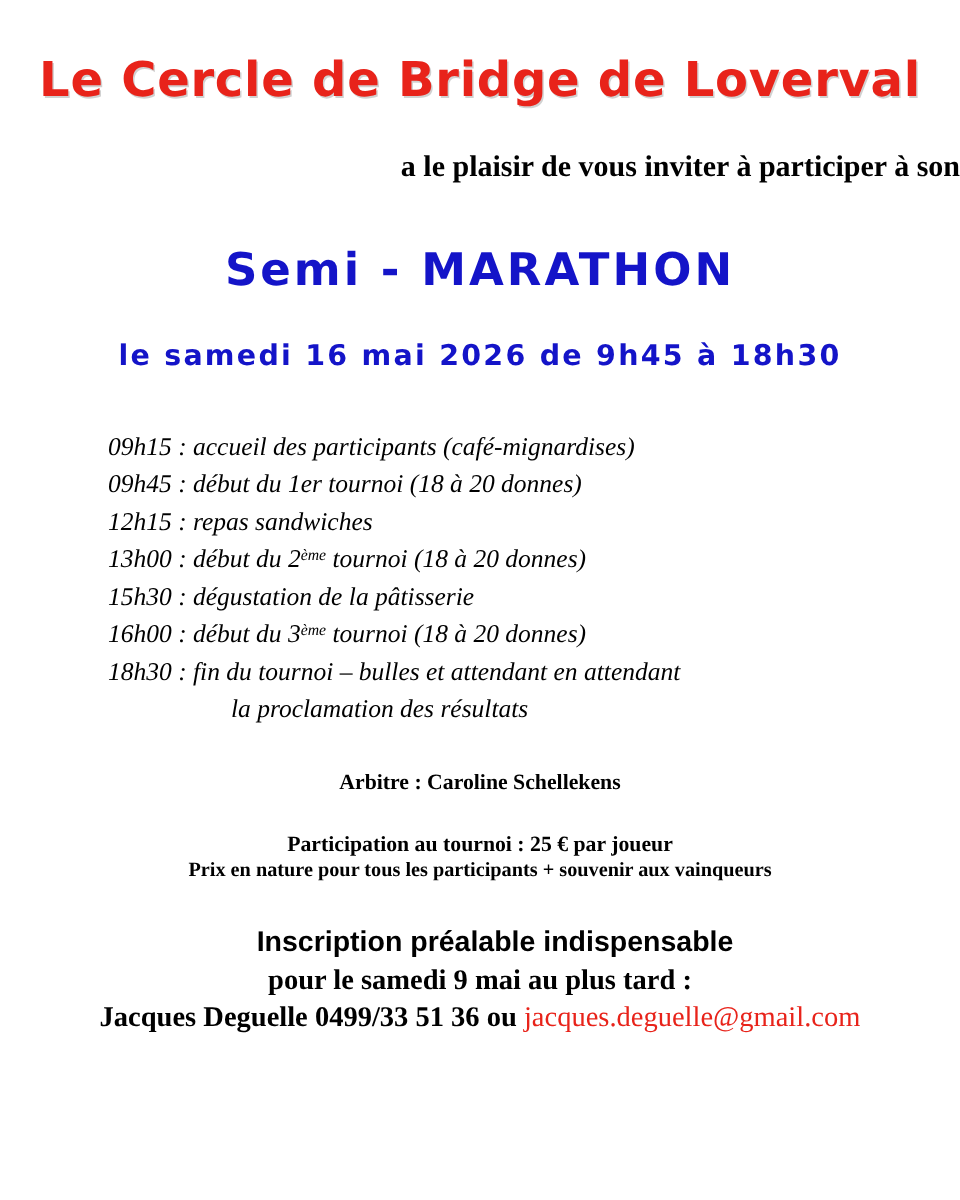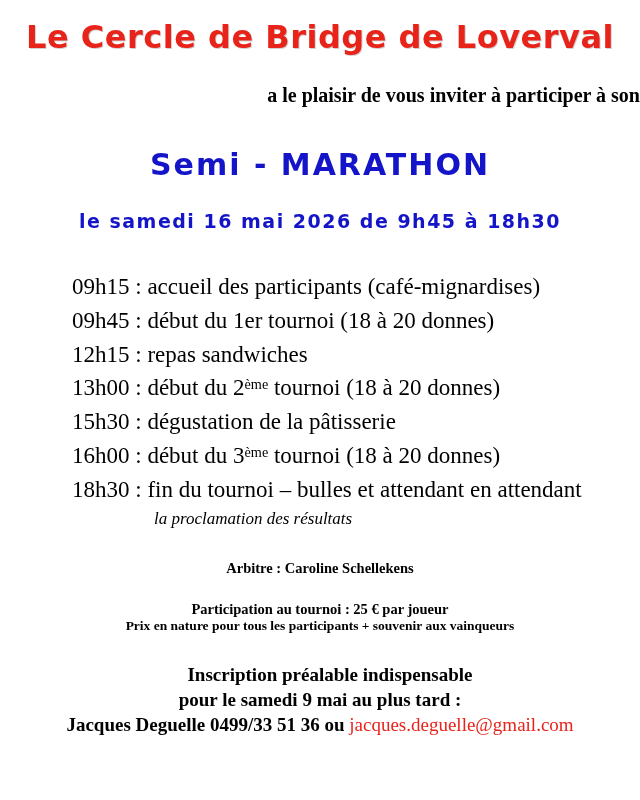--- a/index.html
+++ b/index.html
@@ -21,21 +21,21 @@
     box-sizing: border-box;
   }
 
   .title {
     text-align: center;
     color: #e8231a;
     font-family: "DejaVu Sans", sans-serif;
     font-weight: bold;
     font-size: 32px;
     letter-spacing: 0.5px;
-    margin-top: 18px;
+    margin-top: 34px;
     text-shadow: 1px 1px 0 rgba(0,0,0,0.18);
   }
 
   .subtitle {
     text-align: right;
     font-family: "Liberation Serif", serif;
     font-weight: bold;
     font-size: 20px;
     margin-top: 28px;
   }
@@ -59,21 +59,22 @@
     letter-spacing: 1.5px;
     margin-top: 28px;
   }
 
   .schedule {
     margin-top: 38px;
     padding-left: 72px;
   }
   .schedule-row {
     font-family: "Liberation Serif", serif;
-    font-size: 23px;
+    font-style: italic;
+    font-size: 17px;
     line-height: 1.47;
     white-space: pre-wrap;
   }
   .schedule-row sup {
     font-size: 0.62em;
     vertical-align: 0.45em;
   }
   .schedule-cont {
     font-family: "Liberation Serif", serif;
     font-style: italic;
@@ -101,21 +102,21 @@
     font-family: "Liberation Serif", serif;
     font-weight: bold;
     font-size: 13.5px;
   }
 
   .registration {
     text-align: center;
     margin-top: 28px;
   }
   .reg-line1 {
-    font-family: Liberation Serif, serif;
+    font-family: Liberation Sans, sans-serif;
     font-weight: bold;
     font-size: 19px;
     line-height: 1.32;
     padding-left: 20px;
   }
   .reg-line2 {
     font-family: "Liberation Serif", serif;
     font-weight: bold;
     font-size: 19px;
     line-height: 1.32;

